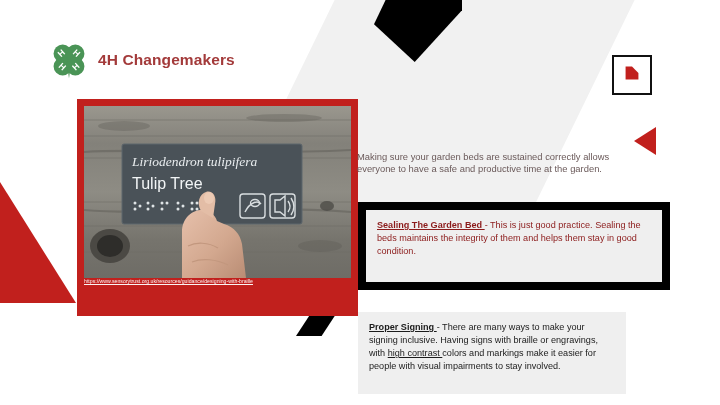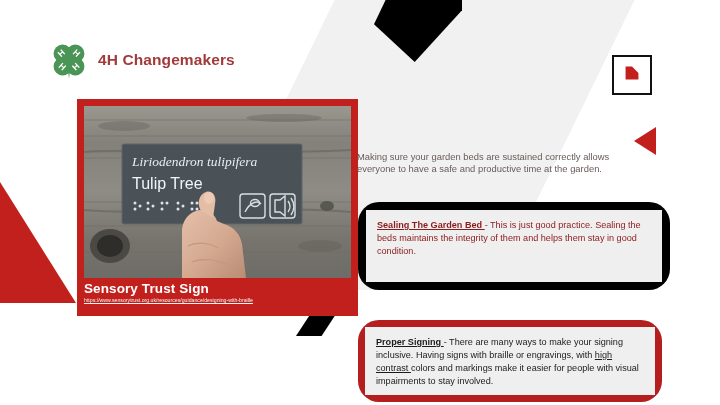--- a/index.html
+++ b/index.html
@@ -151,44 +151,42 @@
     font-size: 9.4px;
     line-height: 12.4px;
     z-index: 5;
   }
 
   
   .box {
     position: absolute;
     box-sizing: border-box;
     z-index: 5;
-    border-radius: 21px;
   }
   .box-inner {
     width: 100%;
     height: 100%;
     background: #EFEFEF;
     box-sizing: border-box;
     padding: 9px 11px;
   }
   .box-sealing {
     left: 358px;
     top: 202px;
     width: 312px;
     height: 88px;
     background: #000000;
     padding: 8px;
   }
   .box-signing {
     left: 358px;
-    top: 320px;
-    width: 304px;
+    top: 312px;
+    width: 268px;
     height: 82px;
     background: #B41E1E;
-    padding: 7px;
   }
   .box-text {
     font-size: 9.1px;
     line-height: 13.1px;
     margin: 0;
   }
   .text-red { color: #8B1A1A; }
   .text-black { color: #1b1b1b; }
   .lead {
     font-weight: bold;
@@ -327,21 +325,20 @@
         <g>
           <path d="M98 172 L98 126 C98 112, 108 104, 118 104 C126 104, 131 109, 133 115 L140 118 C150 121, 156 128, 158 138 L162 172 Z" fill="url(#skin)"></path>
           <path d="M117 105 C112 96, 116 88, 122 86 C128 84, 133 90, 131 98 L129 112 Z" fill="#e3bda6"></path>
           <path d="M104 140 C112 136, 124 136, 134 142" stroke="#c2977e" stroke-width="1.2" fill="none"></path>
           <path d="M108 156 C118 152, 132 153, 144 159" stroke="#c2977e" stroke-width="1.2" fill="none"></path>
           <ellipse cx="125" cy="92" rx="5" ry="6" fill="#eccab4"></ellipse>
         </g>
       </svg>
     </div>
     <div class="photo-caption">
-      <div class="caption-title">Sensory Trust Sign</div>
       <div class="caption-url">https://www.sensorytrust.org.uk/resources/guidance/designing-with-braille</div>
     </div>
   </div>
 
 
   <div class="subcopy">Making sure your garden beds are sustained correctly allows everyone to have a safe and productive time at the garden.</div>
 
   <div class="box box-sealing">
     <div class="box-inner">
       <p class="box-text text-red">

